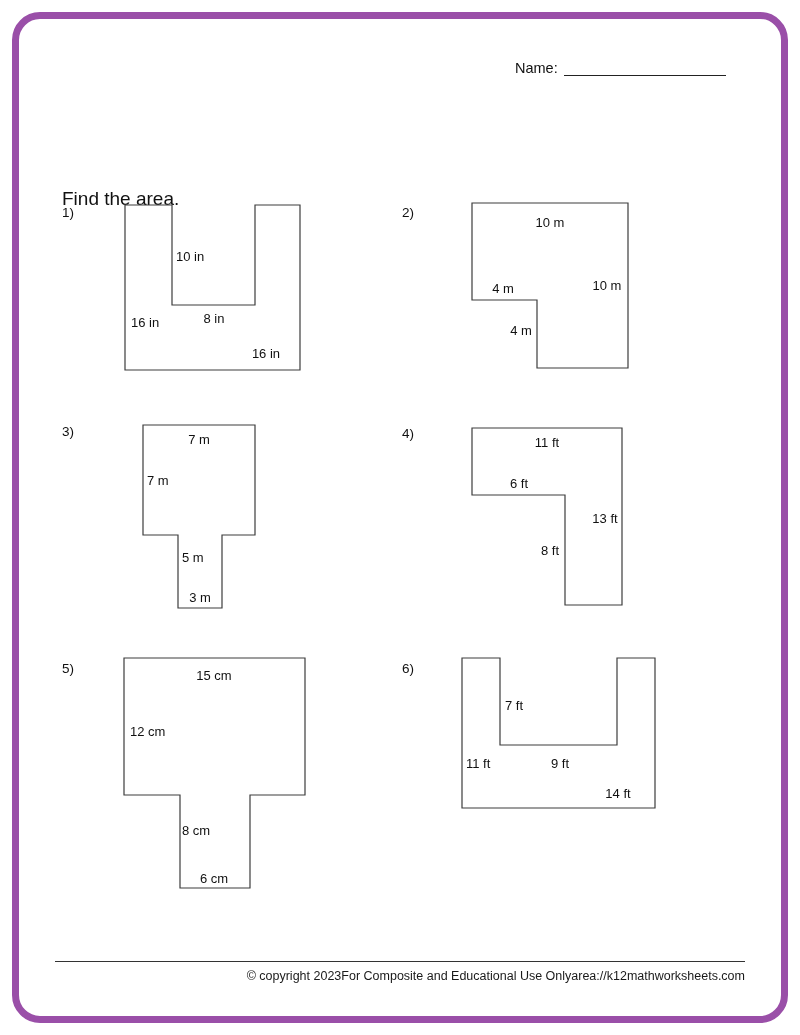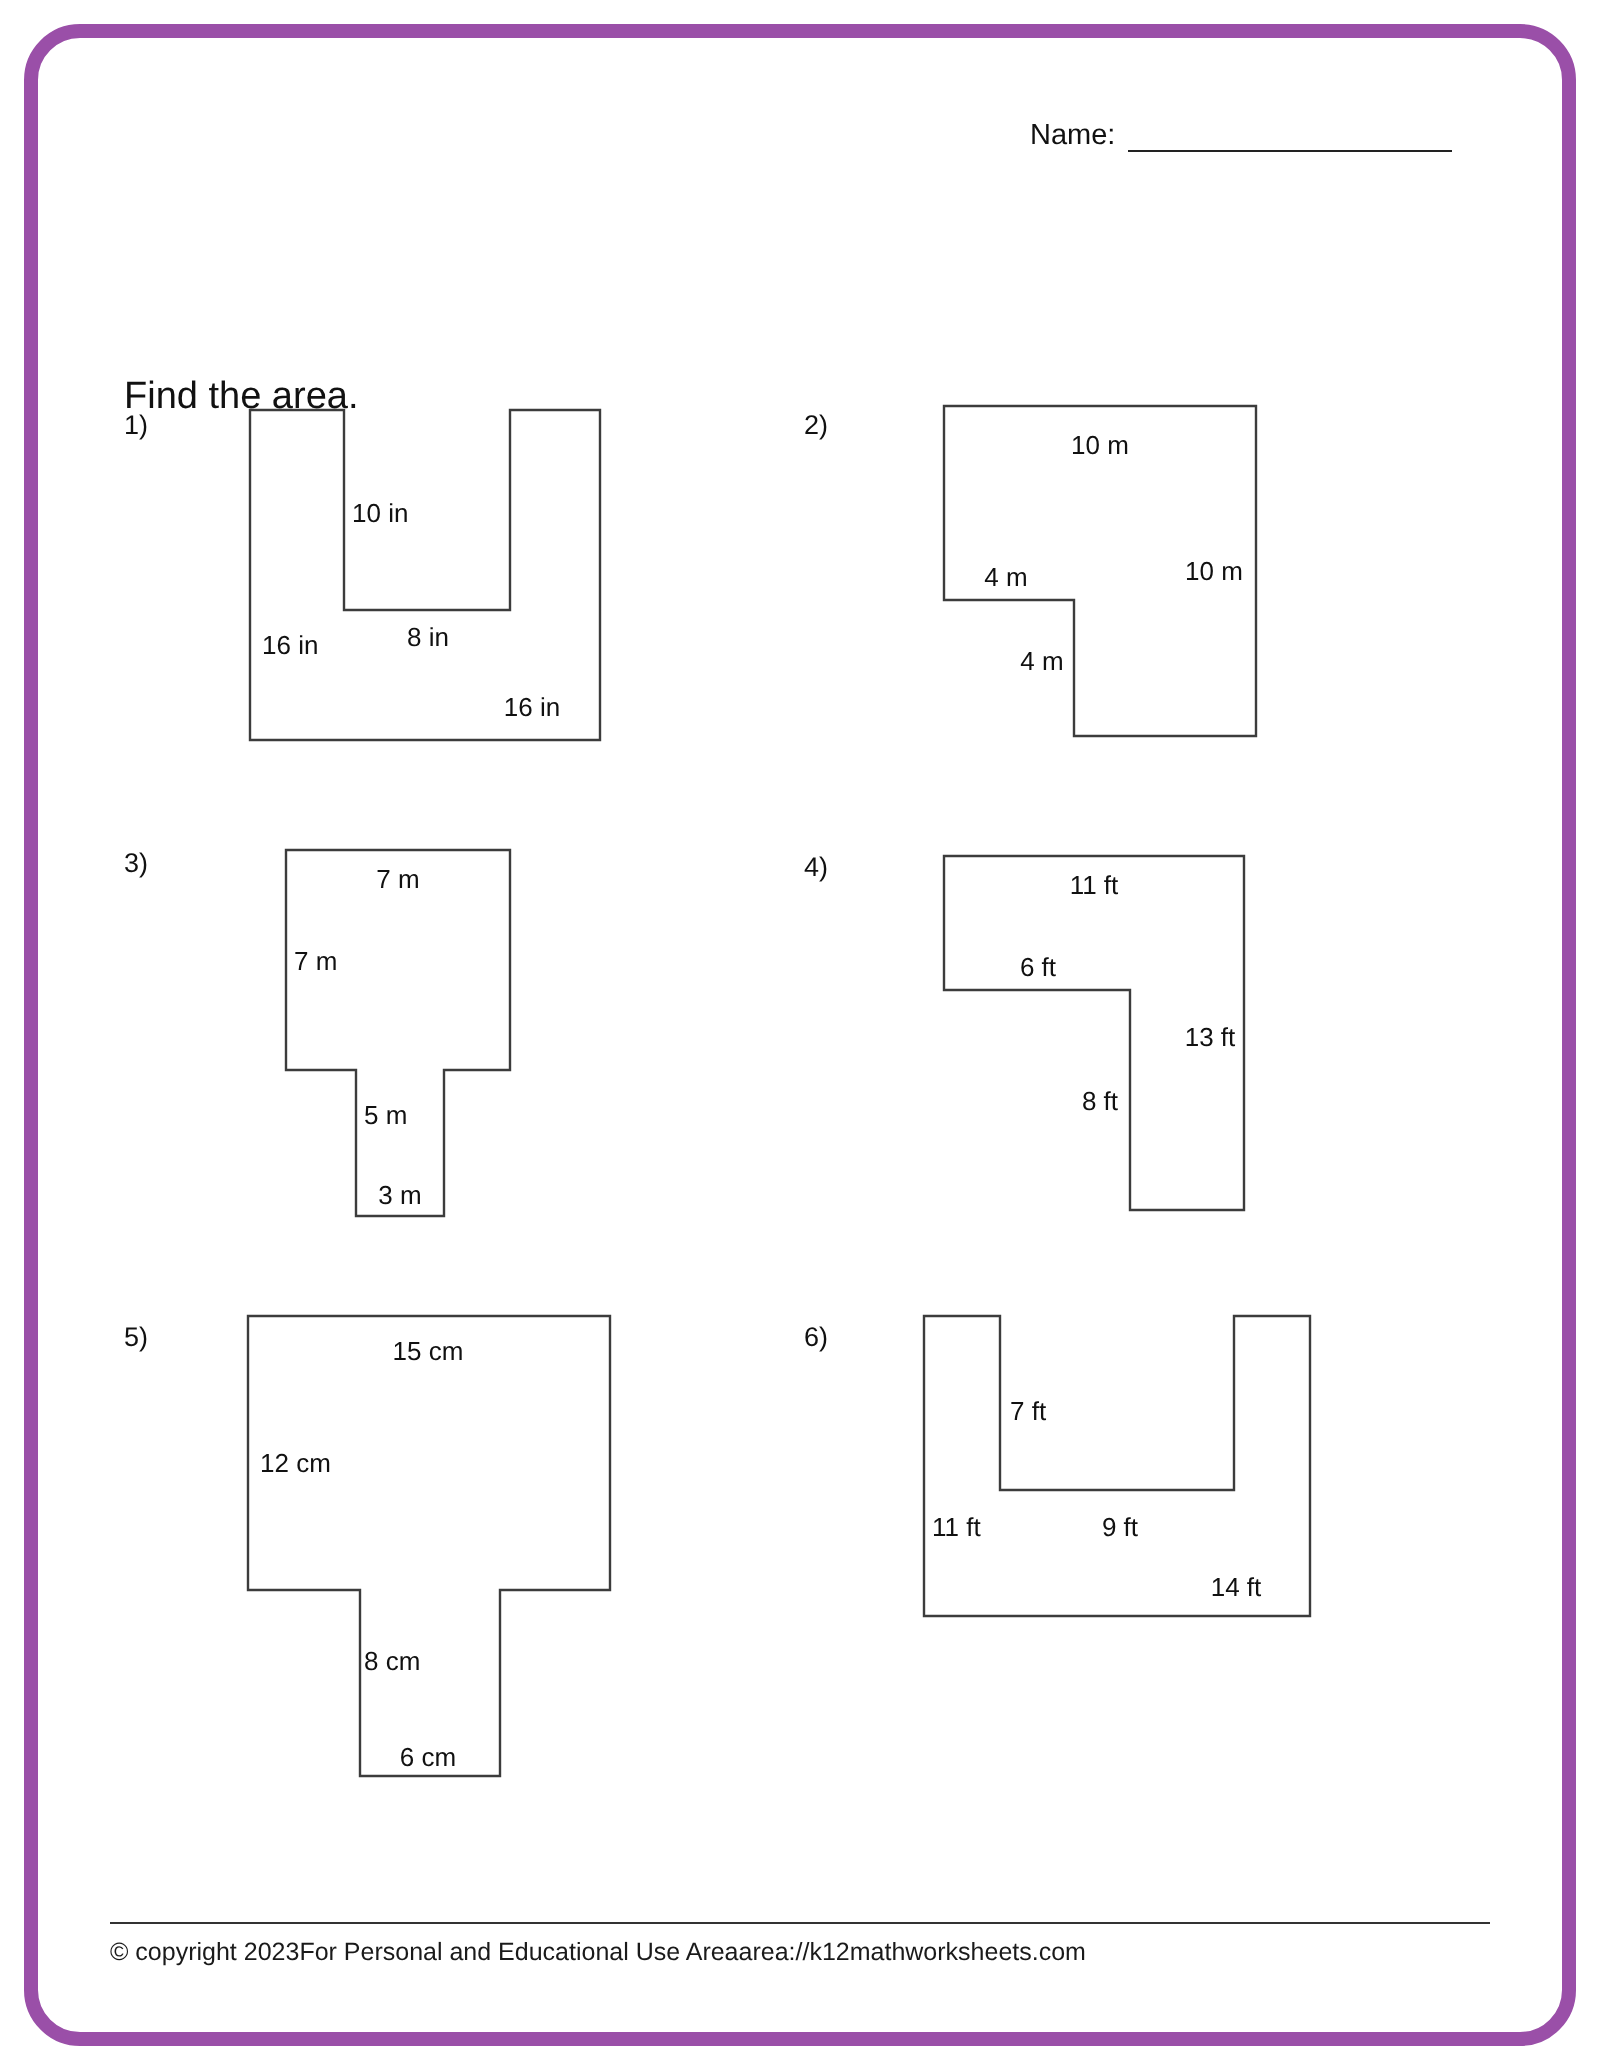--- a/index.html
+++ b/index.html
@@ -31,21 +31,21 @@
   #p3 { left:62px; top:415px; width:240px; height:210px; }
   #p4 { left:402px; top:415px; width:260px; height:210px; }
   #p5 { left:62px; top:648px; width:280px; height:260px; }
   #p6 { left:402px; top:648px; width:280px; height:180px; }
   .footer-rule {
     position:absolute; left:55px; top:961px; width:690px;
     border-top:1.5px solid #333;
   }
   .footer {
     position:absolute; left:55px; top:969px; width:690px;
-    display:flex; justify-content:flex-start; align-items:baseline;
+    display:flex; justify-content:flex-end; align-items:baseline;
     font-size:12.5px; color:#1a1a1a;
   }
 </style>
 </head>
 <body>
 
 <div class="page">
   <div class="border-frame" style="border-color: rgb(154, 79, 168);"></div>
 
   <div class="name-block">
@@ -116,16 +116,16 @@
       <text x="55" y="62" text-anchor="start">7 ft</text>
       <text x="16" y="120" text-anchor="start">11 ft</text>
       <text x="110" y="120" text-anchor="middle">9 ft</text>
       <text x="168" y="150" text-anchor="middle">14 ft</text>
     </svg>
   </div>
 
   <div class="footer-rule"></div>
   <div class="footer">
     <span>© copyright 2023</span>
-    <span>For Personal and Educational Use Area</span>
+    <span>For Composite and Educational Use Only</span>
     <span>area://k12mathworksheets.com</span>
   </div>
 </div>
 
 </body></html>

